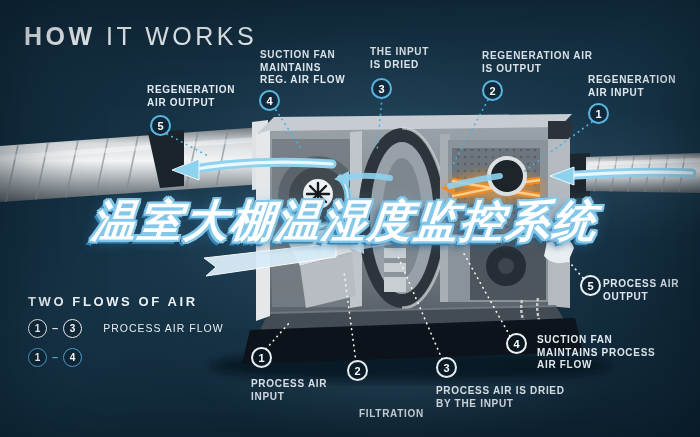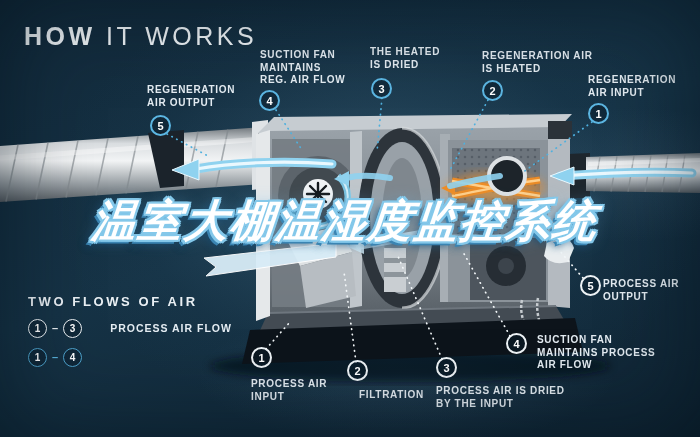--- a/index.html
+++ b/index.html
@@ -46,21 +46,21 @@
   .legend-heading{font-size:13px;font-weight:600;letter-spacing:2.6px;color:#eaf0f4;}
   .legend-row{display:flex;align-items:center;height:20px;margin-top:9px;}
   .legend-row .lg-circle{width:19px;height:19px;border-radius:50%;box-sizing:border-box;
     display:flex;align-items:center;justify-content:center;
     font-size:10px;font-weight:700;color:#fff;background:rgba(10,28,42,.4);}
   .legend-row.process .lg-circle{border:1.5px solid #eef3f6;}
   .legend-row.regeneration .lg-circle{border:1.5px solid #4fa5cf;}
   .legend-row .dash{margin:0 5px;font-weight:700;font-size:11px;}
   .legend-row.process .dash{color:#eef3f6;}
   .legend-row.regeneration .dash{color:#5cb6e2;}
-  .legend-row .lg-label{margin-left:28px;font-size:10.5px;font-weight:700;
+  .legend-row .lg-label{margin-left:21px;font-size:10.5px;font-weight:400;
     letter-spacing:1px;color:#e4ecf2;white-space:nowrap;}
 </style>
 </head>
 <body>
 
 <div class="scene">
 
   <svg class="art" width="700" height="437" viewBox="0 0 700 437">
     <defs>
       <linearGradient id="gDuct" x1="0" y1="0" x2="0" y2="1">
@@ -241,38 +241,38 @@
 
   <div class="co-circle blue" style="left:588px;top:103px;">1</div>
   <div class="co-circle blue" style="left:482px;top:80px;">2</div>
   <div class="co-circle blue" style="left:371px;top:78px;">3</div>
   <div class="co-circle blue" style="left:259px;top:90px;">4</div>
   <div class="co-circle blue" style="left:150px;top:115px;">5</div>
 
   <div class="co-label" style="left:588px;top:74px;">REGENERATION
 AIR INPUT</div>
   <div class="co-label" style="left:482px;top:50px;">REGENERATION AIR
-IS HEATED</div>
-  <div class="co-label" style="left:370px;top:46px;">THE HEATED
+IS OUTPUT</div>
+  <div class="co-label" style="left:370px;top:46px;">THE INPUT
 IS DRIED</div>
   <div class="co-label" style="left:260px;top:49px;">SUCTION FAN
 MAINTAINS
 REG. AIR FLOW</div>
   <div class="co-label" style="left:147px;top:84px;">REGENERATION
 AIR OUTPUT</div>
 
   <div class="co-circle white" style="left:251px;top:347px;">1</div>
   <div class="co-circle white" style="left:347px;top:360px;">2</div>
   <div class="co-circle white" style="left:436px;top:357px;">3</div>
   <div class="co-circle white" style="left:506px;top:333px;">4</div>
   <div class="co-circle white" style="left:580px;top:275px;">5</div>
 
   <div class="co-label" style="left:251px;top:378px;">PROCESS AIR
 INPUT</div>
-  <div class="co-label" style="left:347px;top:389px;padding-left:12px;">FILTRATION</div>
+  <div class="co-label" style="left:347px;top:408px;padding-left:12px;">FILTRATION</div>
   <div class="co-label" style="left:436px;top:385px;">PROCESS AIR IS DRIED
 BY THE INPUT</div>
   <div class="co-label" style="left:537px;top:334px;">SUCTION FAN
 MAINTAINS PROCESS
 AIR FLOW</div>
   <div class="co-label" style="left:603px;top:278px;">PROCESS AIR
 OUTPUT</div>
 
   <div class="legend">
     <div class="legend-heading">TWO FLOWS OF AIR</div>

